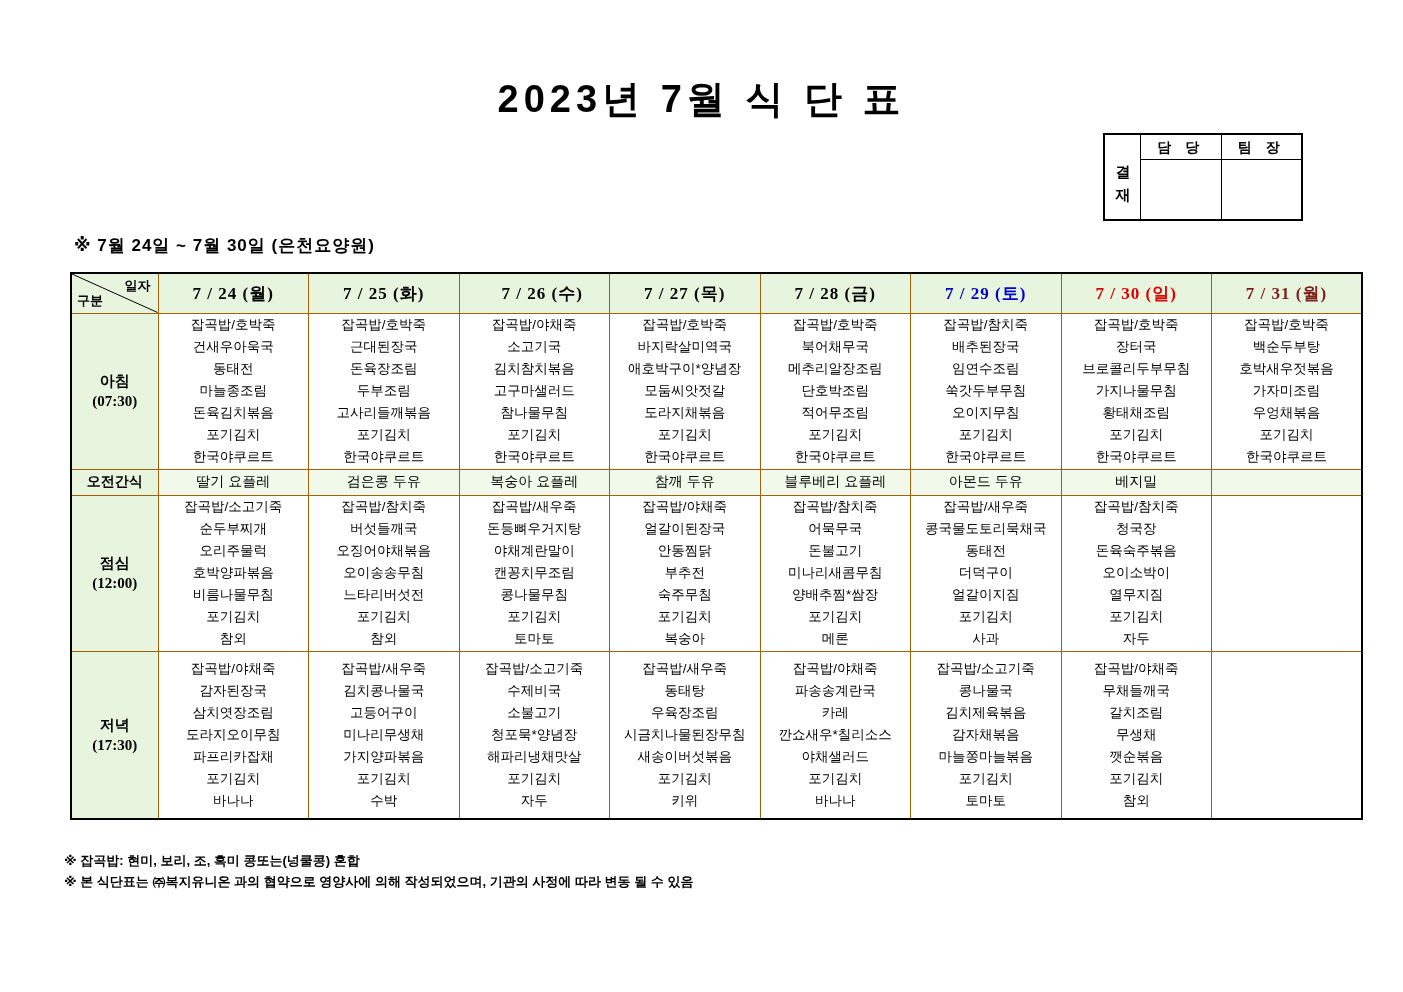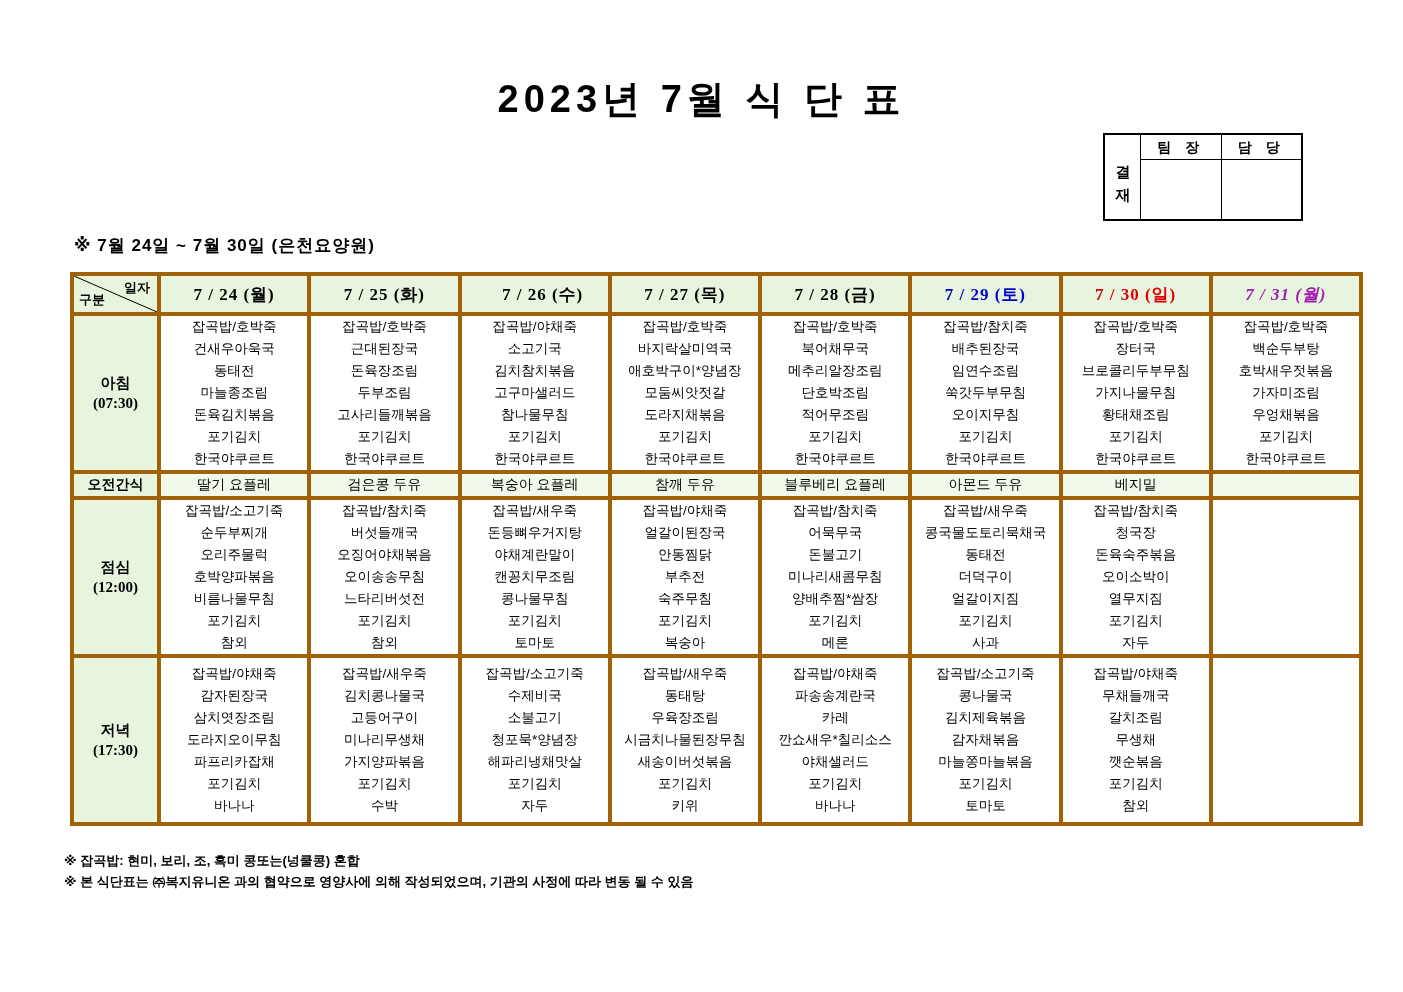--- a/index.html
+++ b/index.html
@@ -30,21 +30,21 @@
   }
   .approval-col-body{flex:1;}
   .subtitle{
     position:absolute;left:74px;top:234px;font-size:17px;font-weight:bold;letter-spacing:1px;
   }
   
   .menu-table{
     position:absolute;left:70px;top:272px;width:1293px;
     border-collapse:collapse;table-layout:fixed;border:2px solid #000;
   }
-  .menu-table th,.menu-table td{border:4px solid #a16207;padding:0;overflow:hidden;}
+  .menu-table th,.menu-table td{border:1px solid #a16207;padding:0;overflow:hidden;}
   .menu-table thead tr{height:40px;}
   .day-header{
     background:#e7f5df;font-family:"Liberation Serif","DejaVu Serif",serif;
     font-weight:bold;font-size:17px;text-align:center;vertical-align:middle;letter-spacing:1px;
   }
   .corner-cell{background:#e7f5df;position:relative;}
   .corner-cell svg{position:absolute;left:0;top:0;width:100%;height:100%;display:block;}
   .corner-date{position:absolute;top:3px;right:7px;font-size:13px;font-weight:bold;}
   .corner-cat{position:absolute;bottom:3px;left:5px;font-size:13px;font-weight:bold;}
   .row-label{
@@ -68,25 +68,25 @@
 <body>
 
 <div class="page">
 
   <h1 class="title">2023년 7월 식 단 표</h1>
 
   <div class="approval">
     <div class="approval-stamp">결재</div>
     <div class="approval-cols">
       <div class="approval-col">
-        <div class="approval-col-header">팀 장</div>
+        <div class="approval-col-header">담 당</div>
         <div class="approval-col-body"></div>
       </div>
       <div class="approval-col">
-        <div class="approval-col-header">담 당</div>
+        <div class="approval-col-header">팀 장</div>
         <div class="approval-col-body"></div>
       </div>
     </div>
   </div>
 
   <div class="subtitle">※ 7월 24일 ~ 7월 30일 (은천요양원)</div>
 
   <table class="menu-table">
     <colgroup>
       <col style="width:87px">
@@ -108,21 +108,21 @@
           <span class="corner-date">일자</span>
           <span class="corner-cat">구분</span>
         </th>
       <th class="day-header" style="color: rgb(0, 0, 0);">7 / 24 (월)</th>
           <th class="day-header" style="color: rgb(0, 0, 0);">7 / 25 (화)</th>
           <th class="day-header" style="color: rgb(0, 0, 0); padding-left: 16px;">7 / 26 (수)</th>
           <th class="day-header" style="color: rgb(0, 0, 0);">7 / 27 (목)</th>
           <th class="day-header" style="color: rgb(0, 0, 0);">7 / 28 (금)</th>
           <th class="day-header" style="color: rgb(0, 0, 204);">7 / 29 (토)</th>
           <th class="day-header" style="color: rgb(224, 0, 0);">7 / 30 (일)</th>
-          <th class="day-header" style="color: #a21caf; font-style: italic;">7 / 31 (월)</th>
+          <th class="day-header" style="color: #7f1d1d;">7 / 31 (월)</th>
         </tr>
     </thead>
     <tbody id="menu-body">
         <tr class="row-breakfast">
           <th class="row-label">
             <div>아침</div>
             <div>(07:30)</div>
           </th>
           <td class="meal-cell">
             <div class="menu-item">잡곡밥/호박죽</div>

